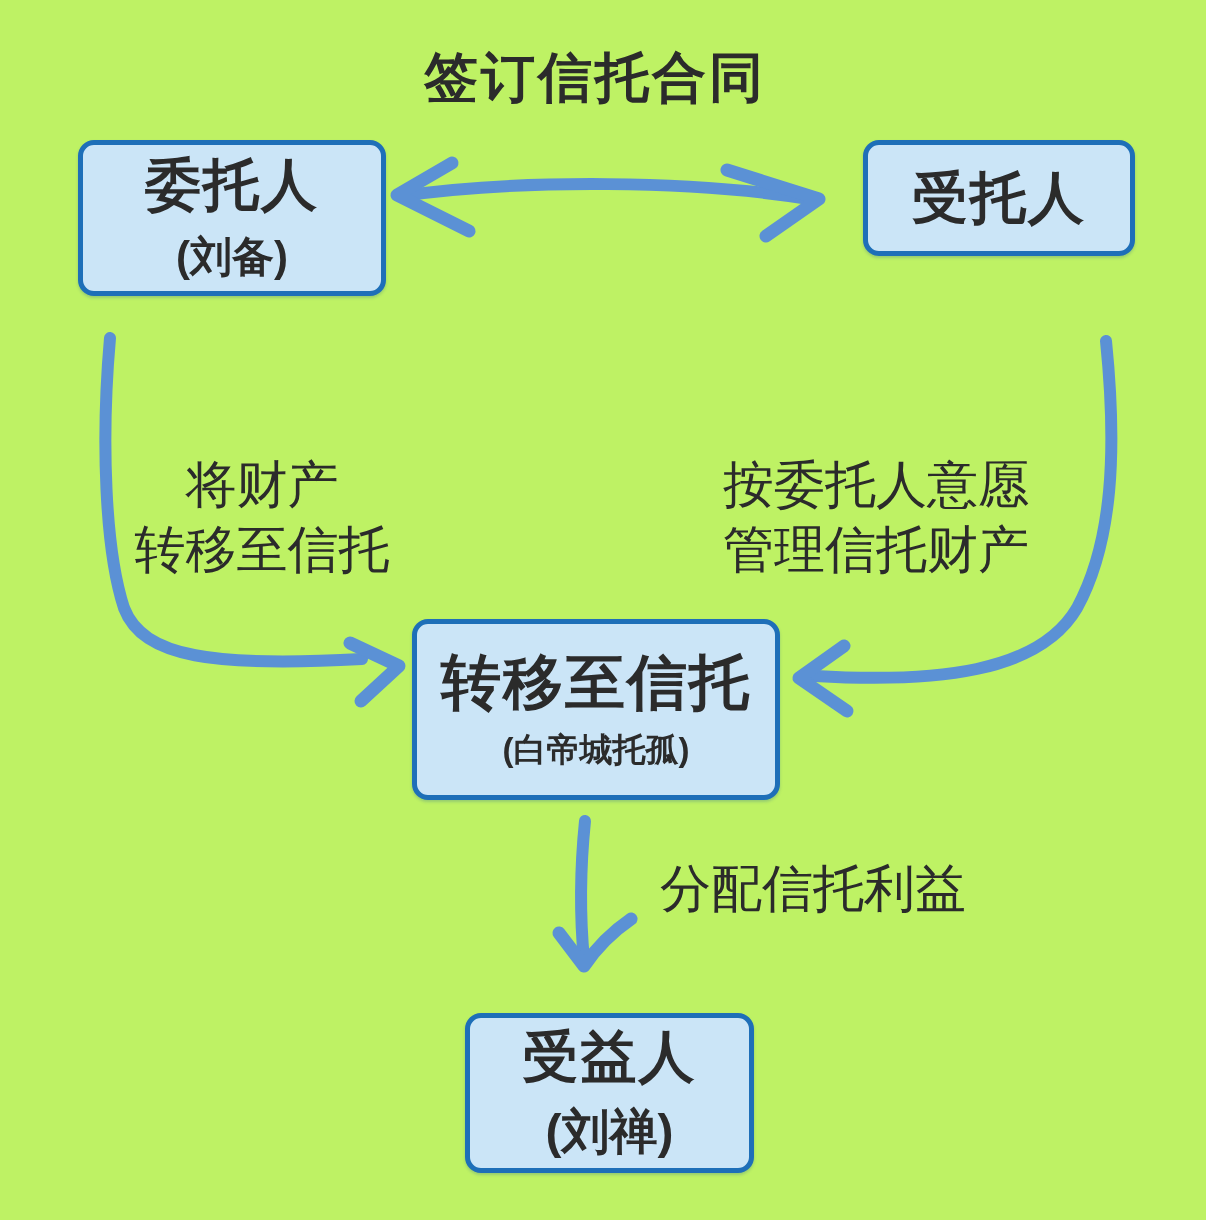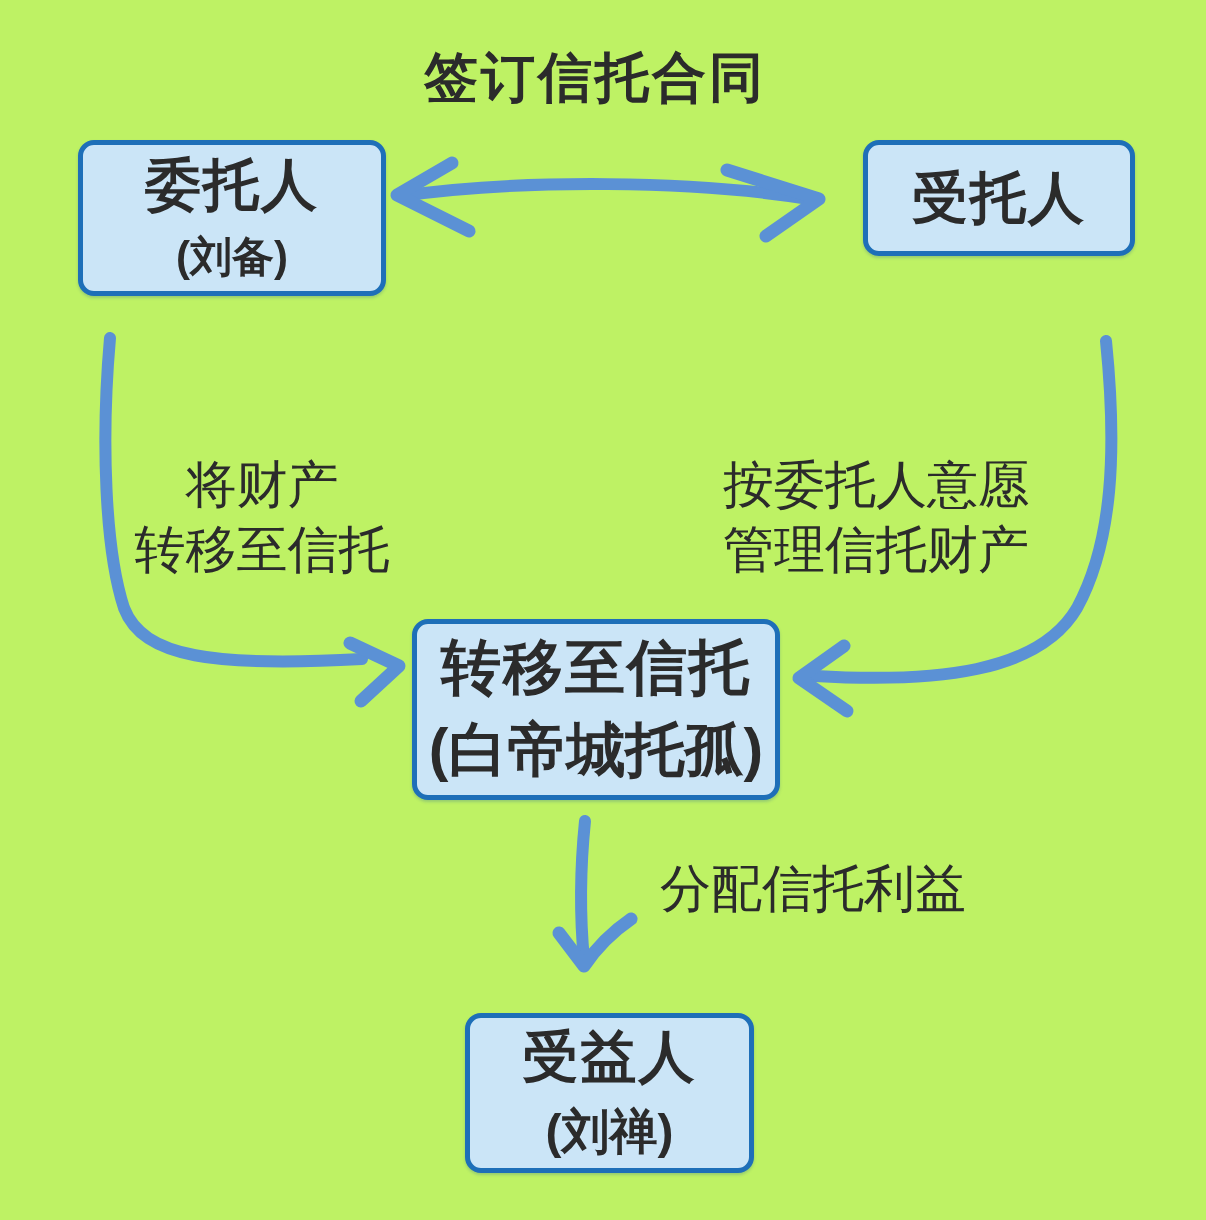--- a/index.html
+++ b/index.html
@@ -58,21 +58,21 @@
   .node-trust       { left: 412px; top: 619px;  width: 368px; height: 181px; }
   .node-beneficiary { left: 465px; top: 1013px; width: 289px; height: 160px; }
 
   .node-settlor .node-title,
   .node-trustee .node-title,
   .node-beneficiary .node-title { font-size: 56px; }
   .node-trust .node-title       { font-size: 60px; }
 
   .node-settlor .node-sub       { font-size: 42px; }
   .node-trustee .node-sub       { font-size: 39px; }
-  .node-trust .node-sub         { font-size: 59px; }
+  .node-trust .node-sub         { font-size: 33px; }
   .node-beneficiary .node-sub   { font-size: 48px; }
 
   .edge-label {
     position: absolute;
     text-align: center;
     font-size: 51px;
     font-weight: 500;
     line-height: 1.28;
     color: #2b2b2b;
     white-space: nowrap;

